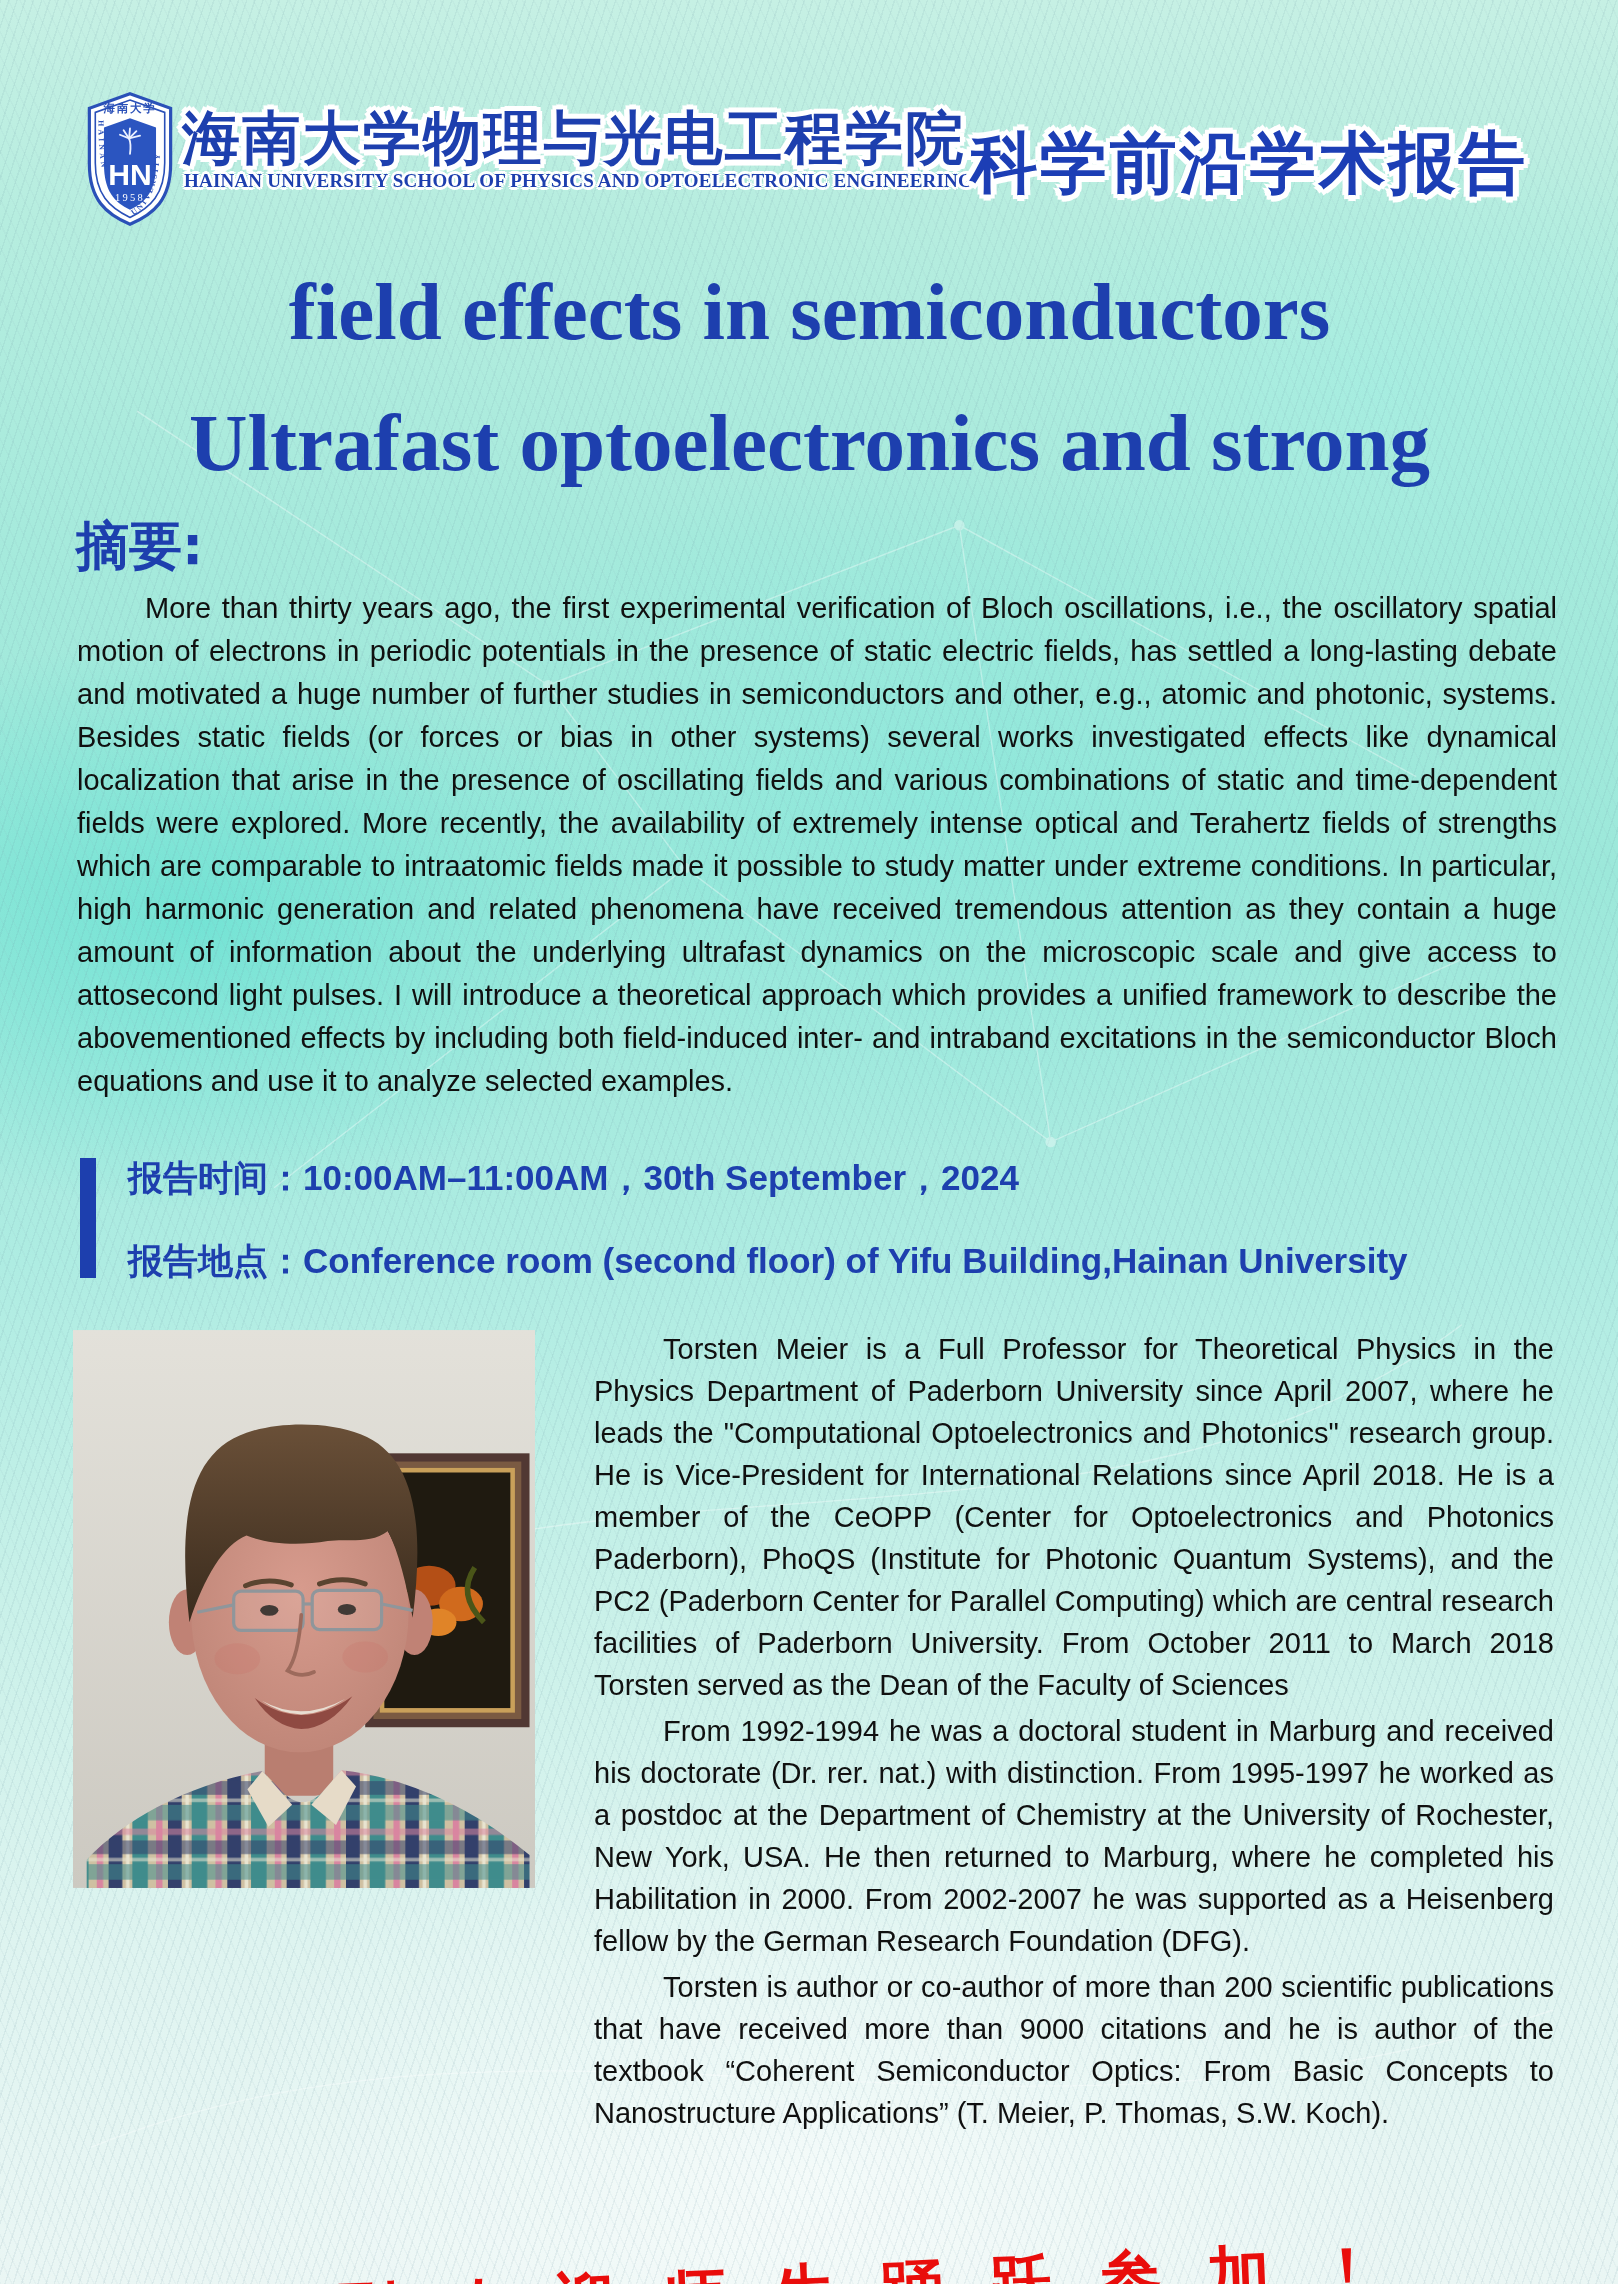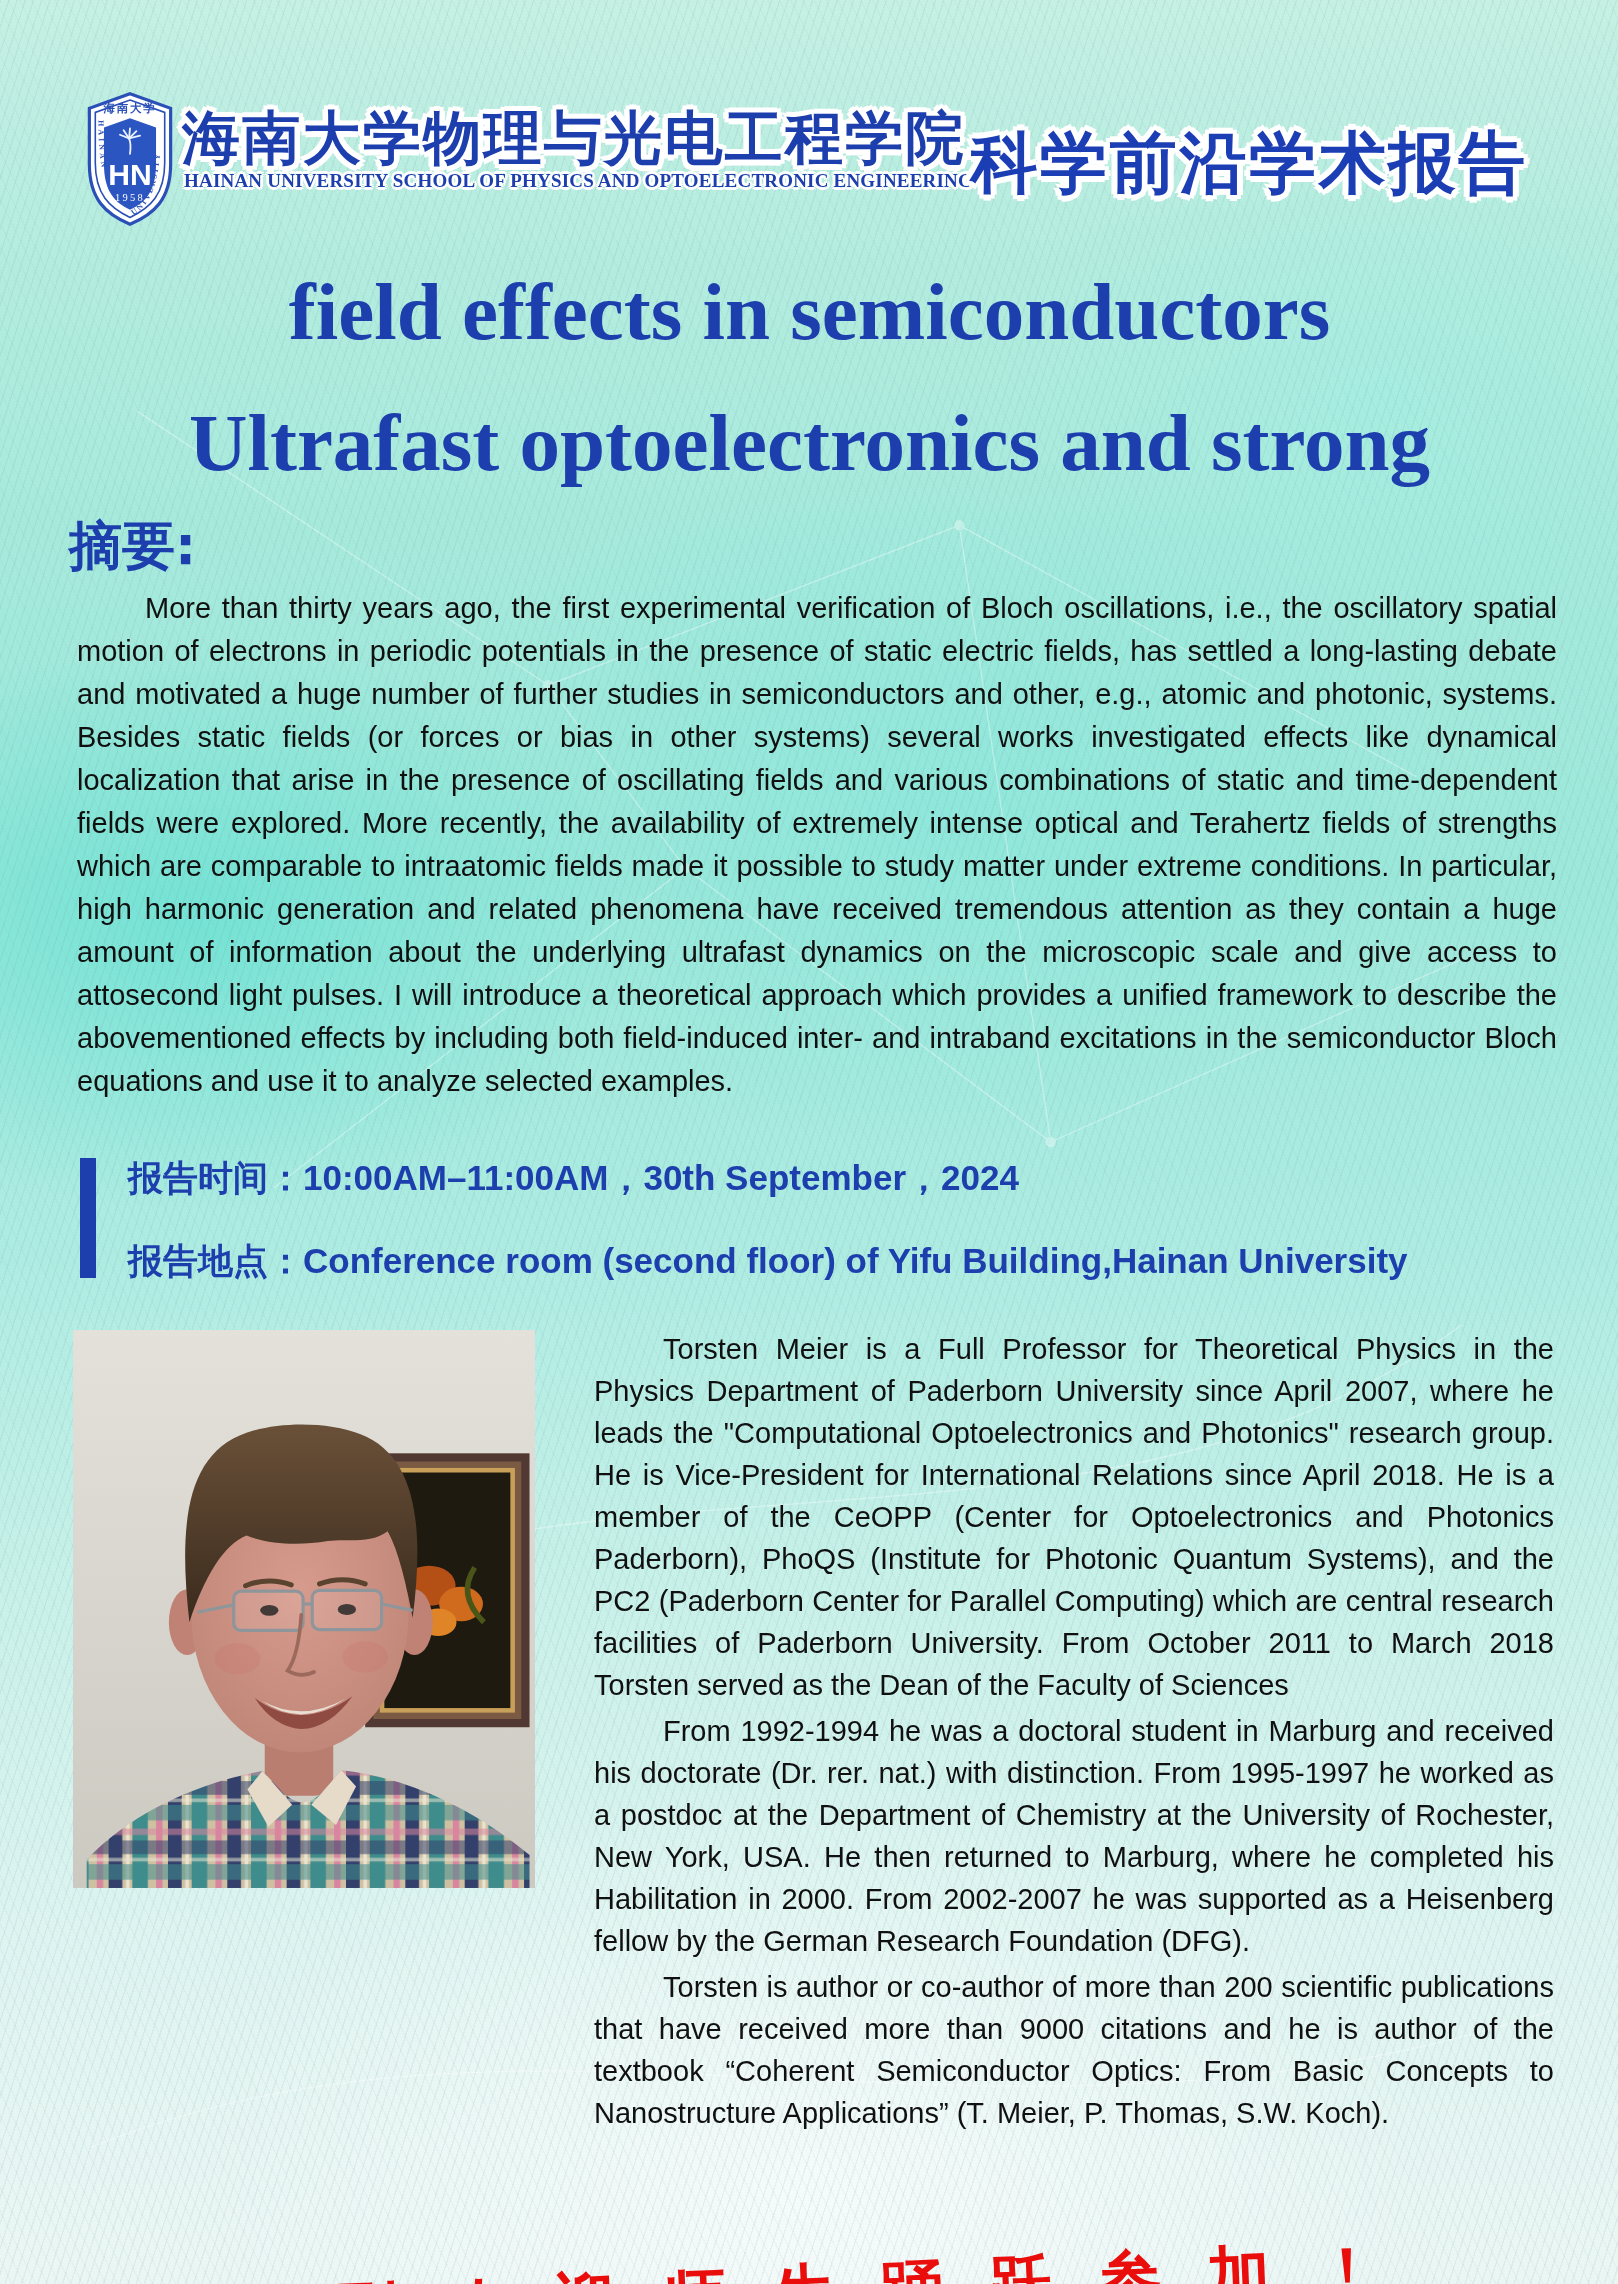--- a/index.html
+++ b/index.html
@@ -50,21 +50,21 @@
 
   
   .title{
     position:absolute; left:0; width:100%; top:247px; text-align:center;
     font-family:"Liberation Serif",serif; font-weight:bold;
     font-size:81px; line-height:131px; color:var(--accent-blue);
   }
 
   
   .abstract-label{
-    position:absolute; left:69px; top:511px;
+    position:absolute; left:76px; top:511px;
     font-family:"DejaVu Sans",sans-serif; font-weight:bold;
     font-size:53px; color:var(--accent-blue);
   }
   .abstract-text{
     position:absolute; left:77px; top:587px; width:1480px;
     font-size:29px; line-height:43px; color:var(--text-black);
     text-align:justify; text-indent:68px;
   }
 
   

